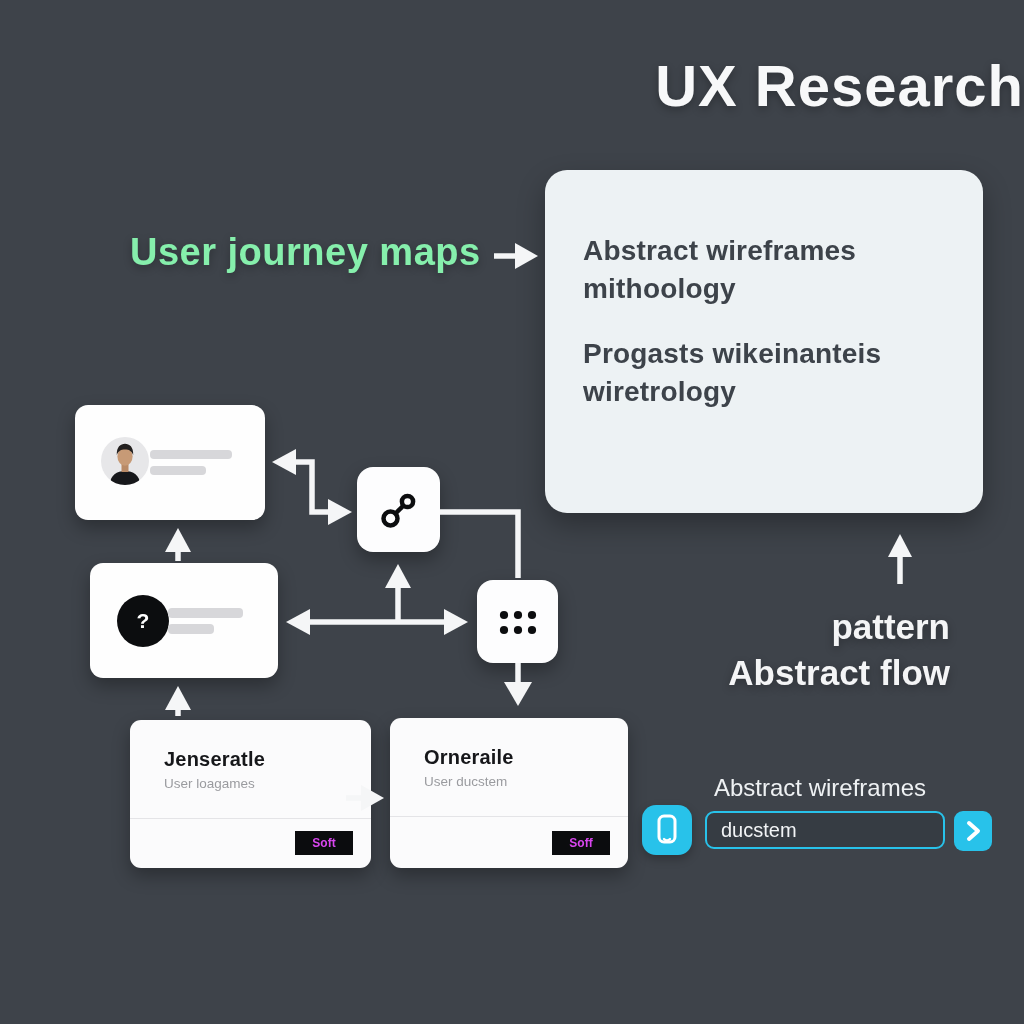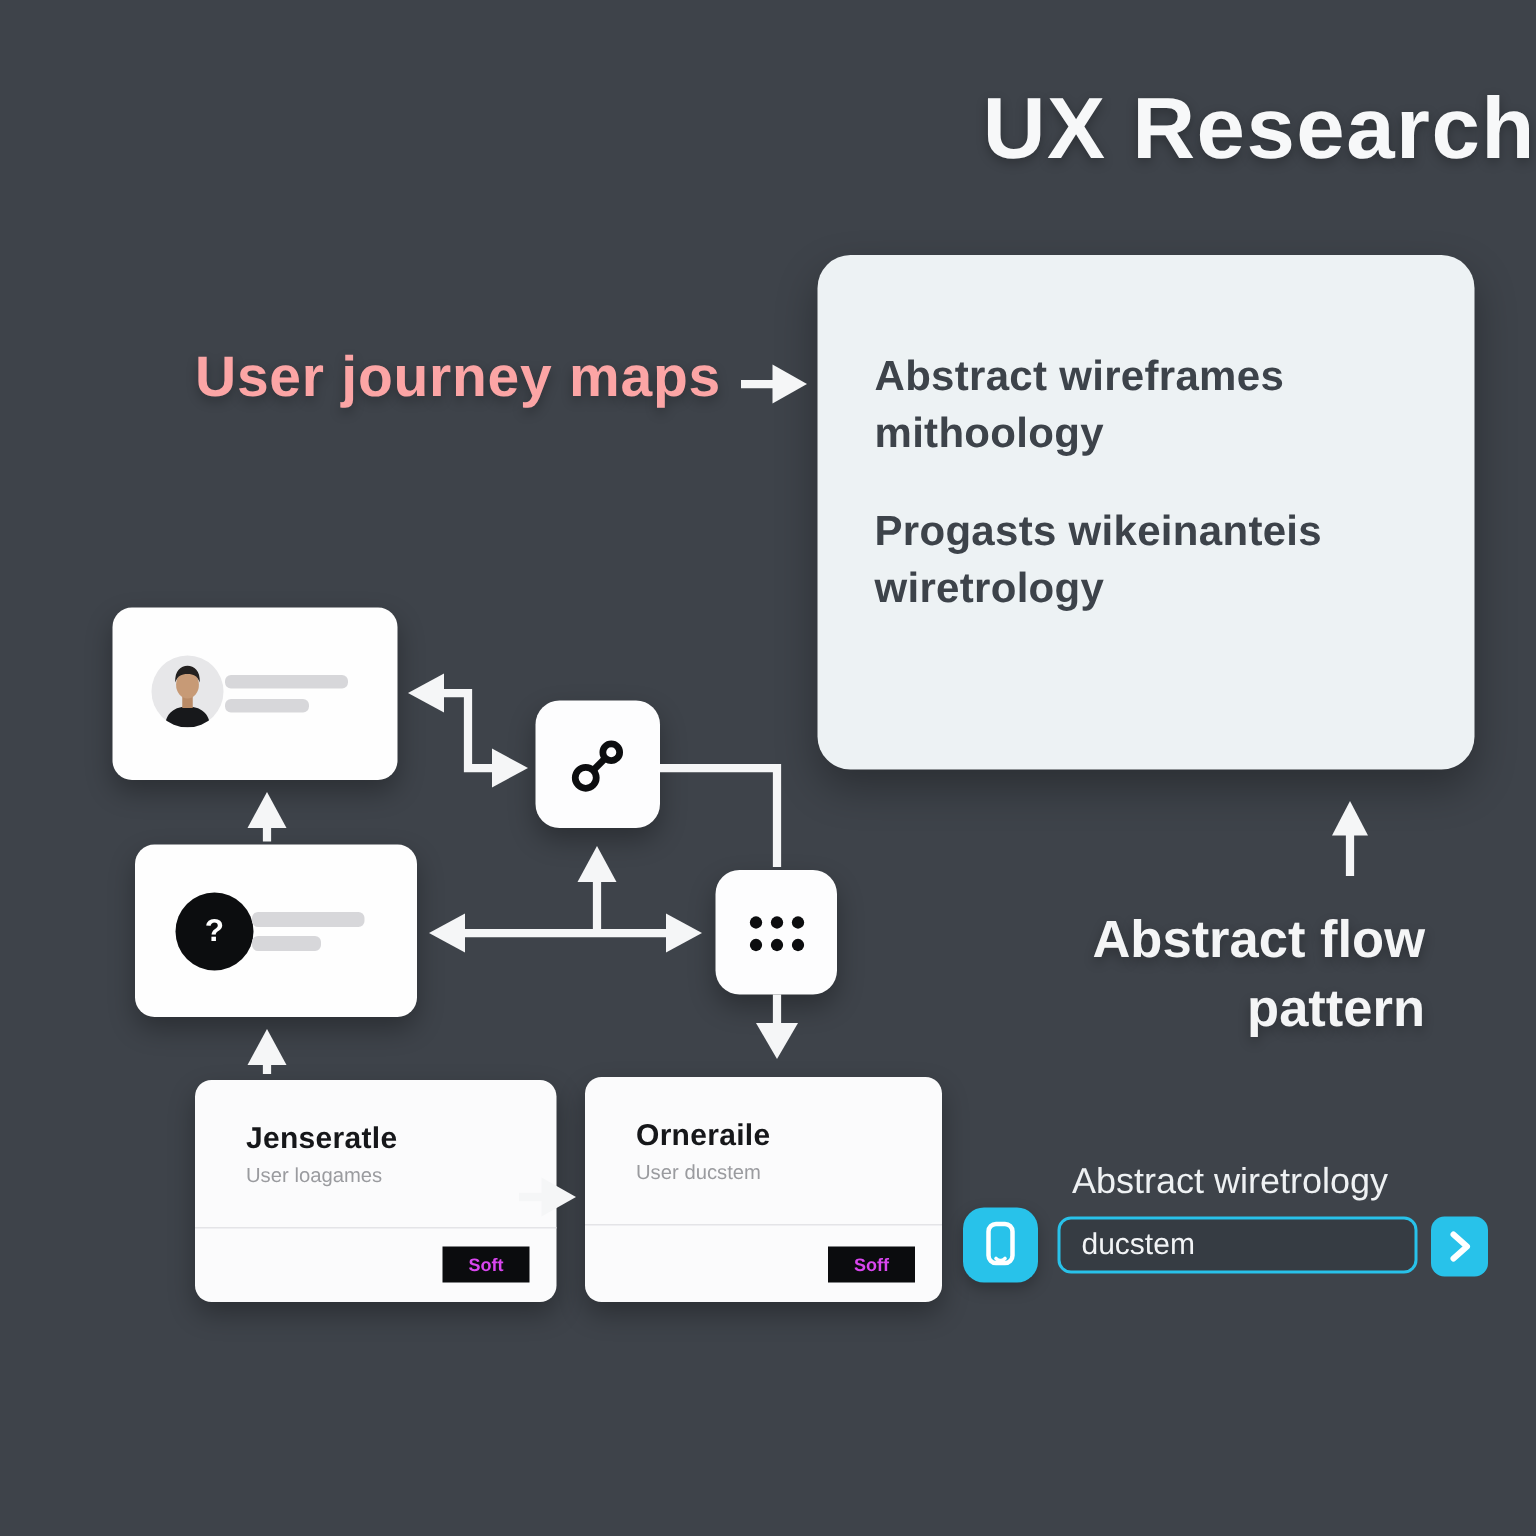--- a/index.html
+++ b/index.html
@@ -11,21 +11,21 @@
   }
   .abs{position:absolute;}
 
   
   .page-title{
     left:0;top:52px;width:1024px;text-align:right;
     font-size:58px;font-weight:800;color:#f7f8f9;letter-spacing:1px;
     text-shadow:0 3px 8px rgba(0,0,0,.28);
   }
   .journey-label{
-    left:130px;top:231px;font-size:38px;font-weight:800;color:#fca5a5;
+    left:130px;top:231px;font-size:38px;font-weight:800;color:#86efac;
     text-shadow:0 3px 8px rgba(0,0,0,.28);letter-spacing:.5px;
   }
 
   
   .panel{
     left:545px;top:170px;width:438px;height:343px;
     background:#edf2f4;border-radius:22px;
     box-shadow:0 12px 28px rgba(0,0,0,.30);
     padding:62px 38px 0 38px;box-sizing:border-box;
   }
@@ -156,25 +156,25 @@
 </div>
 
 <div class="abs info-card card-right">
   <div class="ttl">Orneraile</div>
   <div class="sub">User ducstem</div>
   <div class="divider"></div>
   <button class="btn">Soff</button>
 </div>
 
 <div class="abs flow-caption">
+  <div>pattern</div>
   <div>Abstract flow</div>
-  <div>pattern</div>
-</div>
-
-<div class="abs widget-label">Abstract wiretrology</div>
+</div>
+
+<div class="abs widget-label">Abstract wireframes</div>
 
 <button class="abs phone-btn">
   <svg width="30" height="34" viewBox="0 0 30 34">
     <rect x="7" y="3" width="16" height="26" rx="5" fill="none" stroke="#ffffff" stroke-width="3"></rect>
     <path d="M12 26 q3 3 6 0" fill="none" stroke="#ffffff" stroke-width="2.4" stroke-linecap="round"></path>
   </svg>
 </button>
 
 <input class="abs search-input" type="text" value="ducstem" style="">
 

